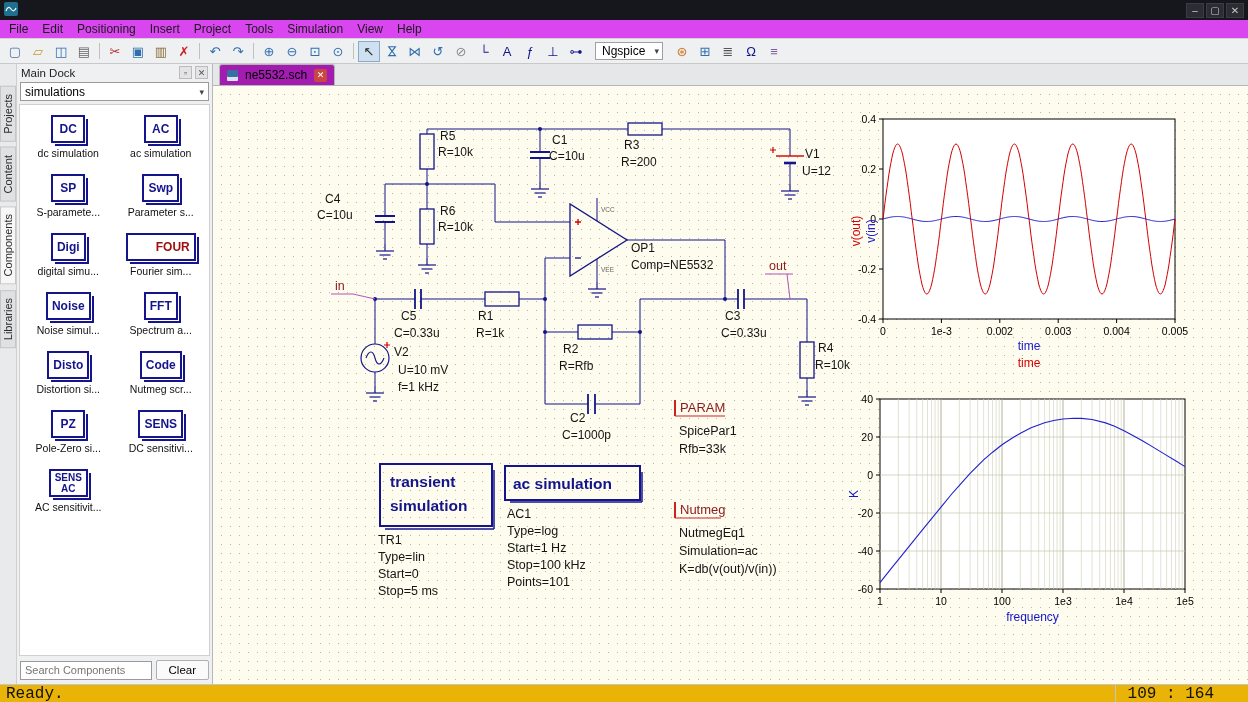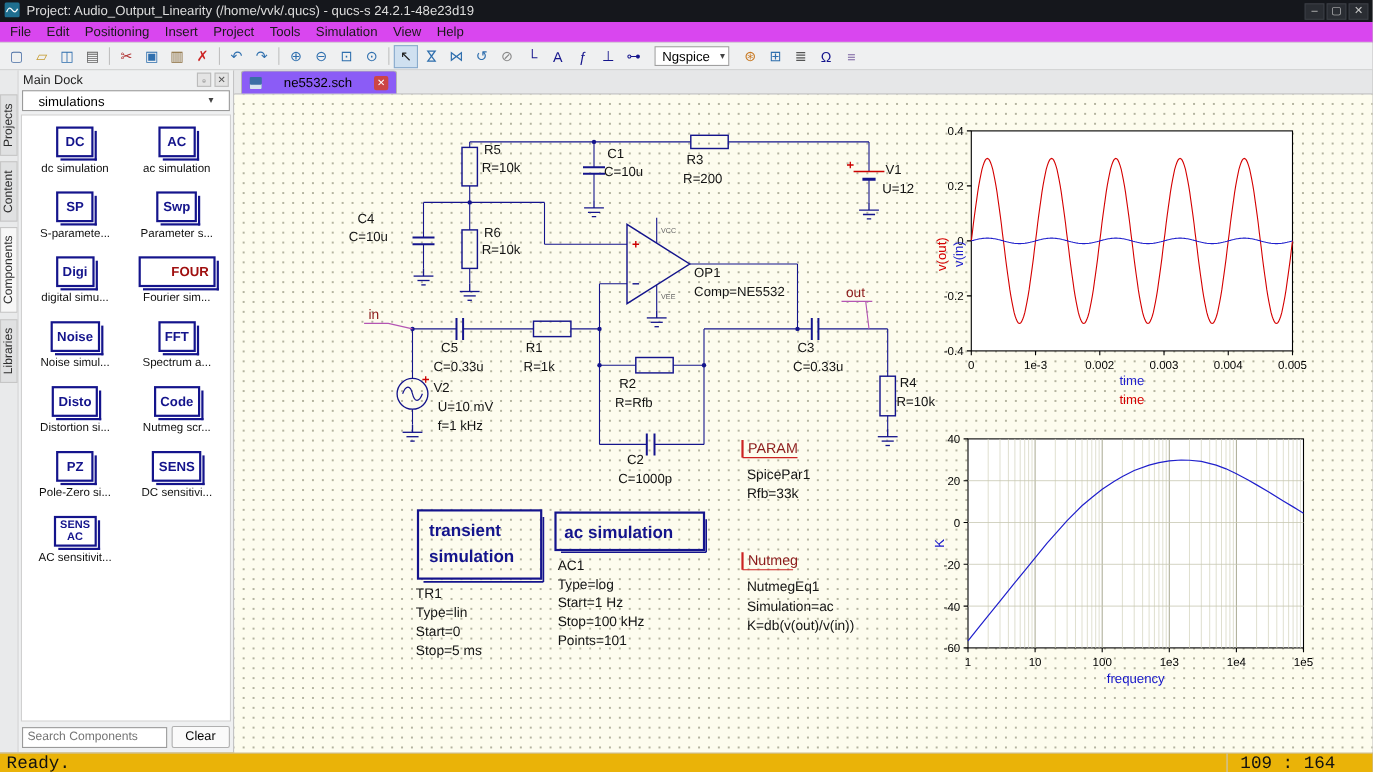--- a/index.html
+++ b/index.html
@@ -30,33 +30,33 @@
   .main-row { flex: 1; display: flex; min-height: 0; }
 
   .side-tabs { width: 17px; background: #e9eaeb; border-right: 1px solid #cfcfcf; display: flex; flex-direction: column; align-items: center; padding-top: 22px; gap: 5px; flex: none; }
   .side-tab { writing-mode: vertical-rl; transform: rotate(180deg); font-size: 11px; color: #2c2c2c; padding: 7px 1px; background: #e0e1e2; border: 1px solid #c6c6c6; }
   .side-tab.active { background: #f7f7f7; }
 
   .dock { width: 196px; display: flex; flex-direction: column; border-right: 1px solid #b8b8b8; background: #eff0f1; flex: none; }
   .dock-header { height: 17px; display: flex; align-items: center; padding: 0 4px; font-size: 11.5px; color: #222; }
   .dock-btns { margin-left: auto; display: flex; gap: 3px; }
   .dock-btn { font-size: 9px; color: #555; width: 13px; height: 13px; border: 1px solid #bbb; display: flex; align-items: center; justify-content: center; background: #e4e4e4; }
-  .dock-combo { margin: 1px 3px 3px; height: 19px; background: #fff; border: 1px solid #9a9a9a; display: flex; align-items: center; padding: 0 14px; font-size: 12px; justify-content: space-between; }
+  .dock-combo { margin: 1px 3px 3px; height: 19px; background: #fff; border: 1px solid #9a9a9a; display: flex; align-items: center; padding: 0 4px; font-size: 12px; justify-content: space-between; }
   .comp-grid { flex: 1; background: #fff; border: 1px solid #d0d0d0; margin: 0 2px; display: grid; grid-template-columns: 1fr 1fr; grid-auto-rows: 58px; padding: 8px 2px; row-gap: 1px; overflow: hidden; align-content: start; }
   .comp-item { display: flex; flex-direction: column; align-items: center; justify-content: flex-start; gap: 4px; padding-top: 2px; }
   .comp-box { min-width: 34px; height: 28px; border: 2px solid #14148c; background: #fff; color: #14148c; display: flex; flex-direction: column; align-items: center; justify-content: center; font-size: 12px; font-weight: bold; line-height: 11px; padding: 0 4px; position: relative; }
   .comp-box::after { content: ""; position: absolute; left: 2px; top: 2px; right: -5px; bottom: -5px; border-right: 2px solid #14148c; border-bottom: 2px solid #14148c; pointer-events: none; }
   .comp-caption { font-size: 10.5px; color: #111; white-space: nowrap; }
   .dock-search { margin-top: auto; display: flex; gap: 4px; padding: 4px 3px; align-items: center; }
   .dock-search input { flex: 1; height: 19px; border: 1px solid #9a9a9a; font-size: 11px; padding: 0 4px; font-family: inherit; min-width: 0; }
   .dock-search button { height: 20px; font-size: 11.5px; border: 1px solid #b0b0b0; background: #fafafa; padding: 0 12px; border-radius: 2px; font-family: inherit; }
 
   .canvas-col { flex: 1; display: flex; flex-direction: column; min-width: 0; }
   .doc-tabbar { height: 22px; background: #e6e7e8; border-bottom: 1px solid #b5b5b5; display: flex; align-items: flex-end; padding-left: 6px; flex: none; }
-  .doc-tab { height: 21px; background: #8b5cf6; border: 1px solid #b5b5b5; border-bottom: none; display: flex; align-items: center; gap: 20px; padding: 0 7px; font-size: 12px; border-radius: 3px 3px 0 0; }
+  .doc-tab { height: 21px; background: #a21caf; border: 1px solid #b5b5b5; border-bottom: none; display: flex; align-items: center; gap: 7px; padding: 0 7px; font-size: 12px; border-radius: 3px 3px 0 0; }
   .doc-icon { width: 11px; height: 11px; background: #3a6ea5; display: inline-block; border-radius: 1px; box-shadow: inset 0 -4px 0 #d8e4f0; }
   .doc-close { width: 13px; height: 13px; background: #cc4545; color: #fff; font-size: 9px; display: flex; align-items: center; justify-content: center; border-radius: 2px; }
 
   .canvas { flex: 1; position: relative; overflow: hidden; background-color: #fdfcee; background-image: radial-gradient(circle, #b4b4a0 0.9px, rgba(0,0,0,0) 1px); background-size: 9px 9px; background-position: 4px 4px; }
   #schematic { position: absolute; left: 0; top: 0; }
   #plot-time { position: absolute; left: 634px; top: 17px; }
   #plot-freq { position: absolute; left: 631px; top: 299px; }
 
   .tick { font: 10.5px "Liberation Sans", sans-serif; fill: #000; }
   .axis { font: 12px "Liberation Sans", sans-serif; }
@@ -75,21 +75,20 @@
 
 <div class="window">
 
   <div class="titlebar">
     <span class="app-icon">
       <svg width="14" height="14">
           <rect width="14" height="14" rx="2" fill="#1f6f8f"></rect>
           <path d="M2,9 Q4,3 7,7 T12,6" stroke="#fff" stroke-width="1.2" fill="none"></path>
         </svg>
     </span>
-    <span class="title-text">Project: Audio_Output_Linearity (/home/vvk/.qucs) - qucs-s 24.2.1-48e23d19</span>
     <span class="win-btns">
       <span class="win-btn">–</span>
       <span class="win-btn">▢</span>
       <span class="win-btn">✕</span>
     </span>
   </div>
 
   <div class="menubar">
     <span class="menu-item">File</span>
     <span class="menu-item">Edit</span>

